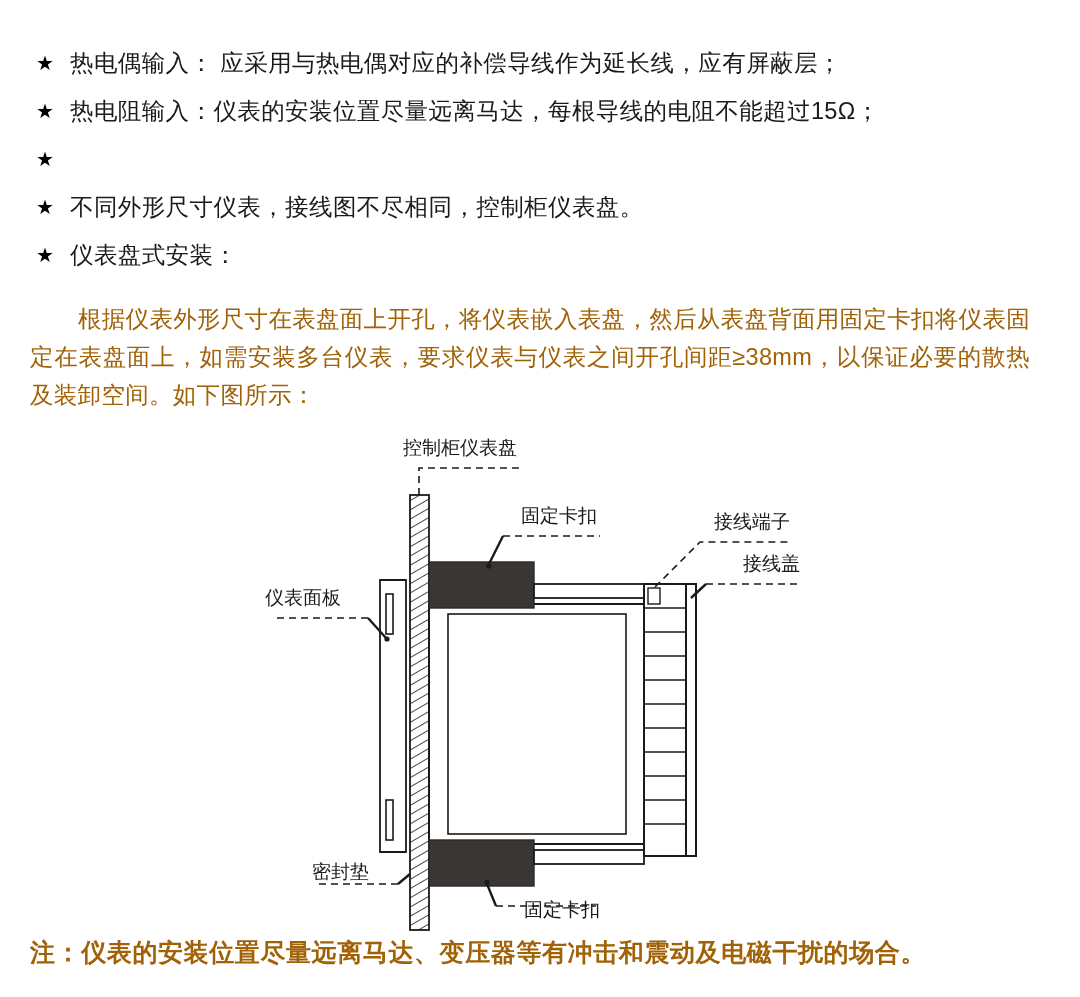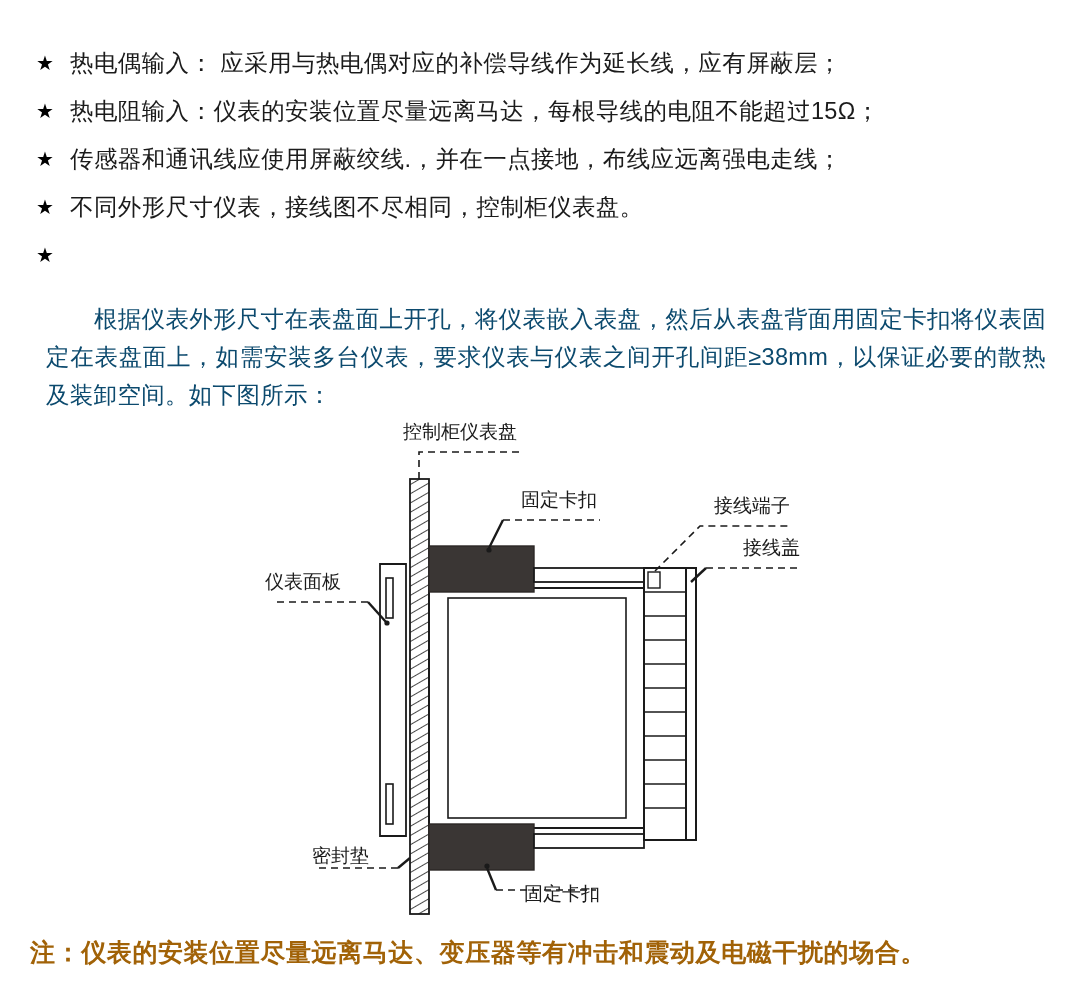--- a/index.html
+++ b/index.html
@@ -53,34 +53,33 @@
 
   
   .para {
     position: absolute;
     left: 30px;
     top: 300px;
     width: 1000px;
     font-size: 23.5px;
     line-height: 38px;
     letter-spacing: 0.3px;
-    color: #0c4a6e;
+    color: #a16207;
     text-align: justify;
-    margin-left: 16px;
   }
   .para .indent {
     display: inline-block;
     width: 48px;
   }
 
   
   .figure {
     position: absolute;
     left: 0;
-    top: 416px;
+    top: 432px;
     width: 1080px;
     height: 510px;
   }
   .figure svg {
     display: block;
   }
 
   
   .note {
     position: absolute;
@@ -103,28 +102,28 @@
     <div class="bullet-row">
       <span class="bullet-star">★</span>
       <span class="bullet-text">热电偶输入： 应采用与热电偶对应的补偿导线作为延长线，应有屏蔽层；</span>
     </div>
     <div class="bullet-row">
       <span class="bullet-star">★</span>
       <span class="bullet-text">热电阻输入：仪表的安装位置尽量远离马达，每根导线的电阻不能超过15Ω；</span>
     </div>
     <div class="bullet-row">
       <span class="bullet-star">★</span>
-      <span class="bullet-text">传感器和通讯线应使用屏蔽绞线.，并在一点接地，布线应远离强电走线；</span>
     </div>
     <div class="bullet-row">
       <span class="bullet-star">★</span>
       <span class="bullet-text">不同外形尺寸仪表，接线图不尽相同，控制柜仪表盘。</span>
     </div>
     <div class="bullet-row">
       <span class="bullet-star">★</span>
+      <span class="bullet-text">仪表盘式安装：</span>
     </div>
   </div>
 
   <div class="para"><span class="indent"></span><span>根据仪表外形尺寸在表盘面上开孔，将仪表嵌入表盘，然后从表盘背面用固定卡扣将仪表固定在表盘面上，如需安装多台仪表，要求仪表与仪表之间开孔间距≥38mm，以保证必要的散热及装卸空间。如下图所示：</span></div>
 
   <div class="figure">
     <svg width="1080" height="510" viewBox="0 0 1080 510" xmlns="http://www.w3.org/2000/svg">
 
       <defs>
         <pattern id="hatch" patternUnits="userSpaceOnUse" width="8" height="8" patternTransform="rotate(60)">

